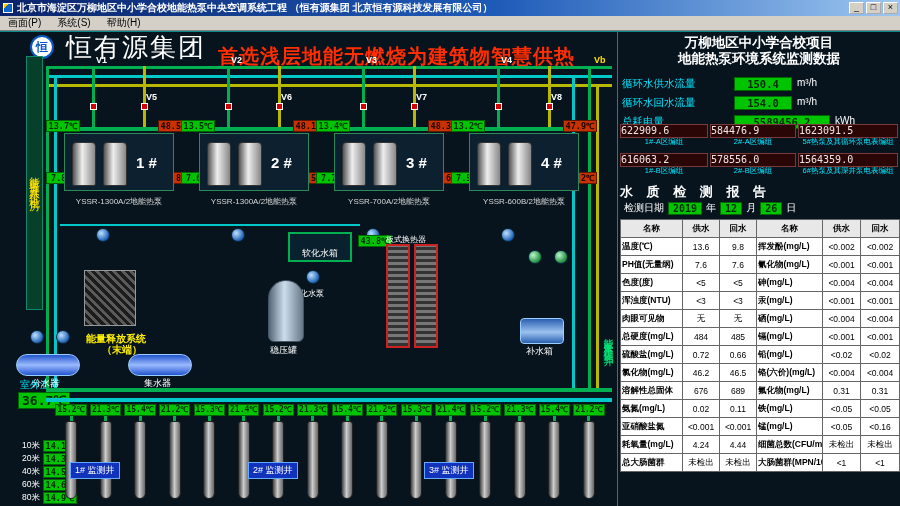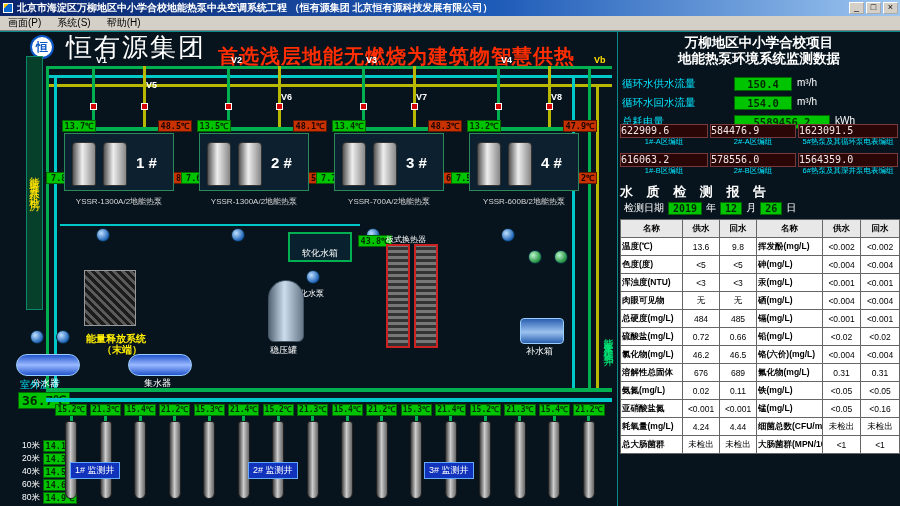--- a/index.html
+++ b/index.html
@@ -93,21 +93,21 @@
     height:4px; background:#00b050; }
   .unit-body { position:absolute; top:6px; left:6px; right:6px; height:58px;
     background:#0d2030; border:1px solid #2a8a5a; display:flex; align-items:flex-end;
     gap:7px; padding:4px 7px; }
   .cyl { width:24px; height:44px; border:1px solid #333; border-radius:4px 4px 2px 2px;
     background:linear-gradient(90deg,#555,#eee 42%,#888); flex:none; }
   .unit-id { color:#fff; font-size:15px; font-weight:bold; align-self:center; margin-left:2px; }
   .unit-model { position:absolute; top:69px; left:-6px; width:134px; text-align:center;
     color:#d8d8d8; font-size:8px; white-space:nowrap; }
   .unit .led { position:absolute; }
-  .unit .tl { left:-12px; top:-7px;margin-left:16px; } .unit .bl { left:-12px; top:45px; }
+  .unit .tl { left:-12px; top:-7px; } .unit .bl { left:-12px; top:45px; }
   .unit .tr { right:-12px; top:-7px; } .unit .br { right:-12px; top:45px; }
   .unit .drop { position:absolute; top:-61px; width:3px; height:61px; }
   .unit .drop.l { left:34px; background:#00b050; } .unit .drop.r { right:34px; background:#b8b800; }
   .vlv { position:absolute; width:7px; height:7px; background:#d40000; border:1px solid #fff; top:-24px; }
   .vlv.l { left:32px; } .vlv.r { right:32px; }
 
   .vlabel { position:absolute; color:#fff; font-size:9px; font-weight:bold; }
   .vlabel.y { color:#ffe000; }
 
   
@@ -219,21 +219,21 @@
     <div class="vp" style="left:46px;top:34px;height:322px;background:#00b050"></div>
     <div class="vp" style="left:54px;top:43px;height:313px;background:#00c8c8"></div>
     <div class="vp" style="left:572px;top:43px;height:313px;background:#00c8c8"></div>
     <div class="vp" style="left:588px;top:34px;height:322px;background:#00b050"></div>
     <div class="vp" style="left:596px;top:52px;height:304px;background:#b8b800"></div>
 
     <span class="vlabel" style="left:96px;top:23px">V1</span>
     <span class="vlabel" style="left:231px;top:23px">V2</span>
     <span class="vlabel" style="left:366px;top:23px">V3</span>
     <span class="vlabel" style="left:501px;top:23px">V4</span>
-    <span class="vlabel" style="left:146px;top:48px">V5</span>
+    <span class="vlabel" style="left:146px;top:60px">V5</span>
     <span class="vlabel" style="left:281px;top:60px">V6</span>
     <span class="vlabel" style="left:416px;top:60px">V7</span>
     <span class="vlabel" style="left:551px;top:60px">V8</span>
     <span class="vlabel y" style="left:594px;top:23px">Vb</span>
 
     <div class="unit" style="left:58px">
       <span class="drop l"></span>
       <span class="drop r"></span>
       <span class="vlv l"></span>
       <span class="vlv r"></span>
@@ -527,20 +527,28 @@
 
           <tr>
             <td class="name">温度(℃)</td>
             <td>13.6</td>
             <td>9.8</td>
             <td class="name">挥发酚(mg/L)</td>
             <td>&lt;0.002</td>
             <td>&lt;0.002</td>
           </tr>
 
+          <tr>
+            <td class="name">PH值(无量纲)</td>
+            <td>7.6</td>
+            <td>7.6</td>
+            <td class="name">氰化物(mg/L)</td>
+            <td>&lt;0.001</td>
+            <td>&lt;0.001</td>
+          </tr>
 
           <tr>
             <td class="name">色度(度)</td>
             <td>&lt;5</td>
             <td>&lt;5</td>
             <td class="name">砷(mg/L)</td>
             <td>&lt;0.004</td>
             <td>&lt;0.004</td>
           </tr>
 

